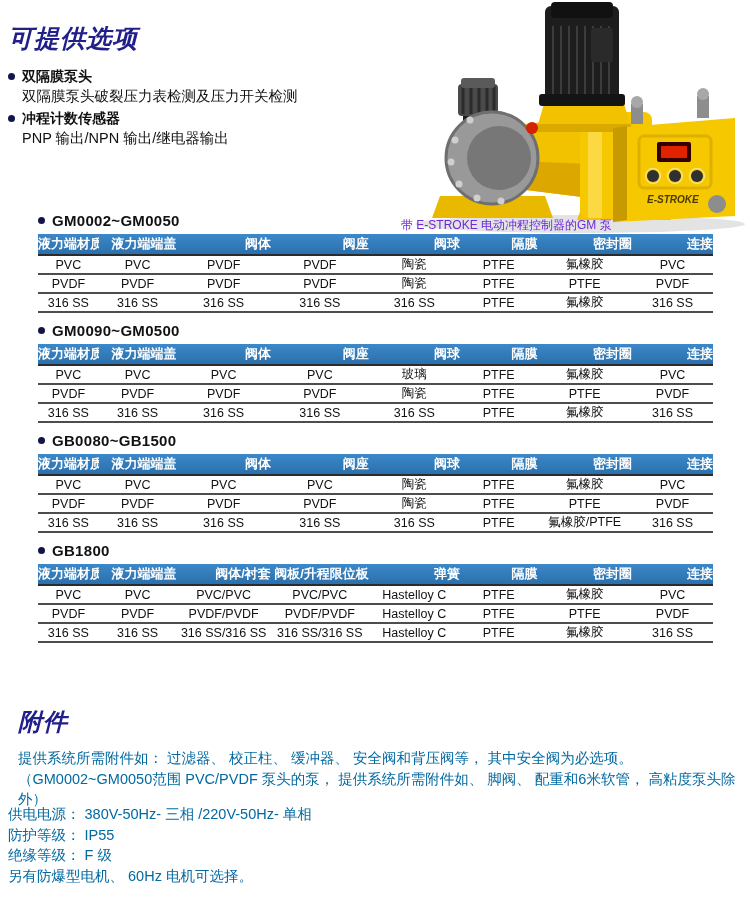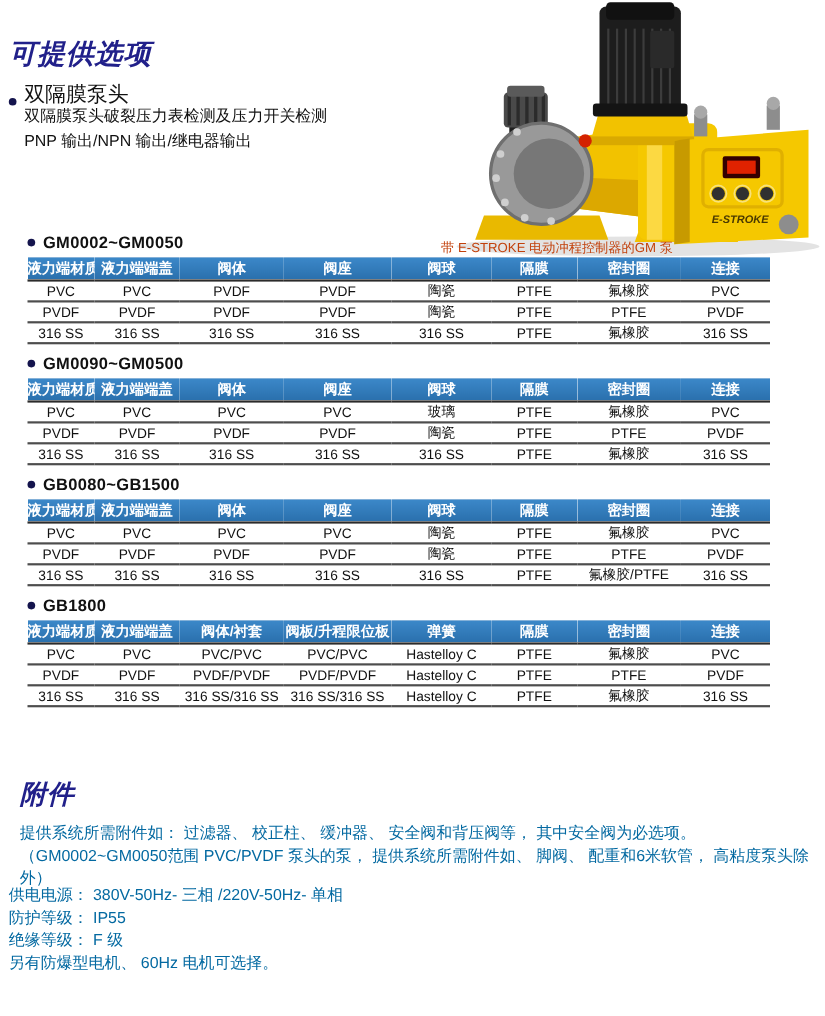--- a/index.html
+++ b/index.html
@@ -6,47 +6,47 @@
   html,body { background:#fff; }
   .page {
     position:relative; width:750px; height:924px; background:#ffffff;
     font-family:"Liberation Sans", sans-serif; color:#111; overflow:hidden;
   }
   .sec-title {
     font-style:italic; font-weight:bold; color:#21208a;
     font-size:25px; letter-spacing:1px;
   }
   
-  #options { position:absolute; top:32px; left:8px; width:390px; }
+  #options { position:absolute; top:22px; left:8px; width:390px; }
   #options .sec-title { margin-bottom:12px; }
   .opt-item { margin-bottom:2px; }
   .opt-head {
-    font-size:19px; font-weight:normal; display:flex; align-items:flex-end; line-height:19px;
+    font-size:14px; font-weight:bold; display:flex; align-items:center; line-height:19px;
   }
   .bullet {
     display:inline-block; width:7px; height:7px; border-radius:50%;
     background:#14144d; margin-right:7px; flex:0 0 auto;
   }
   .opt-detail { font-size:14.5px; line-height:20px; padding-left:14px; margin-bottom:3px; }
   
   #pump-figure { position:absolute; top:0; left:395px; width:355px; height:238px; }
-  #pump-caption { position:absolute; left:6px; bottom:4px; font-size:12px; color:#c2410c; }
+  #pump-caption { position:absolute; left:6px; bottom:4px; font-size:12px; color:#6d28d9; }
   
   #materials { position:absolute; top:212px; left:8px; width:734px; }
   #materials .sec-title { font-size:24px; margin-bottom:12px; }
-  .table-group { margin-left:17px; margin-bottom:9px; }
+  .table-group { margin-left:30px; margin-bottom:9px; }
   .group-label {
     display:flex; align-items:center; font-size:15px; font-weight:bold;
     height:17px; margin-bottom:5px; letter-spacing:0.3px;
   }
   table.mat { border-collapse:collapse; width:675px; table-layout:fixed; }
   table.mat th {
     background:linear-gradient(#3c88c9, #2a70ad);
     color:#fff; font-size:13px; font-weight:bold; height:21px;
-    border-bottom:2px solid #2b2b2b; text-align:center; overflow:hidden; white-space:nowrap;
+    border-bottom:2px solid #2b2b2b; text-align:right; overflow:hidden; white-space:nowrap;
   }
   table.mat td {
     font-size:12.5px; text-align:center; height:19px;
     border-bottom:2px solid #4d4d4d; overflow:hidden; white-space:nowrap;
   }
   table.mat col:nth-child(1){width:9%;}  table.mat col:nth-child(2){width:11.5%;}
   table.mat col:nth-child(3){width:14%;} table.mat col:nth-child(4){width:14.5%;}
   table.mat col:nth-child(5){width:13.5%;}table.mat col:nth-child(6){width:11.5%;}
   table.mat col:nth-child(7){width:14%;} table.mat col:nth-child(8){width:12%;}
   
@@ -65,20 +65,24 @@
   <div id="options">
     <div class="sec-title">可提供选项</div>
     <div class="opt-item">
       <div class="opt-head">
         <span class="bullet"></span>
         <span>双隔膜泵头</span>
       </div>
       <div class="opt-detail">双隔膜泵头破裂压力表检测及压力开关检测</div>
     </div>
     <div class="opt-item">
+      <div class="opt-head">
+        <span class="bullet"></span>
+        <span>冲程计数传感器</span>
+      </div>
       <div class="opt-detail">PNP 输出/NPN 输出/继电器输出</div>
     </div>
   </div>
 
   <div id="pump-figure">
     <svg width="355" height="238" viewBox="0 0 355 238">
 
       <ellipse cx="185" cy="224" rx="165" ry="9" fill="#e3e3e3"></ellipse>
 
       <polygon points="45,196 150,196 158,218 37,218" fill="#e9b900"></polygon>

